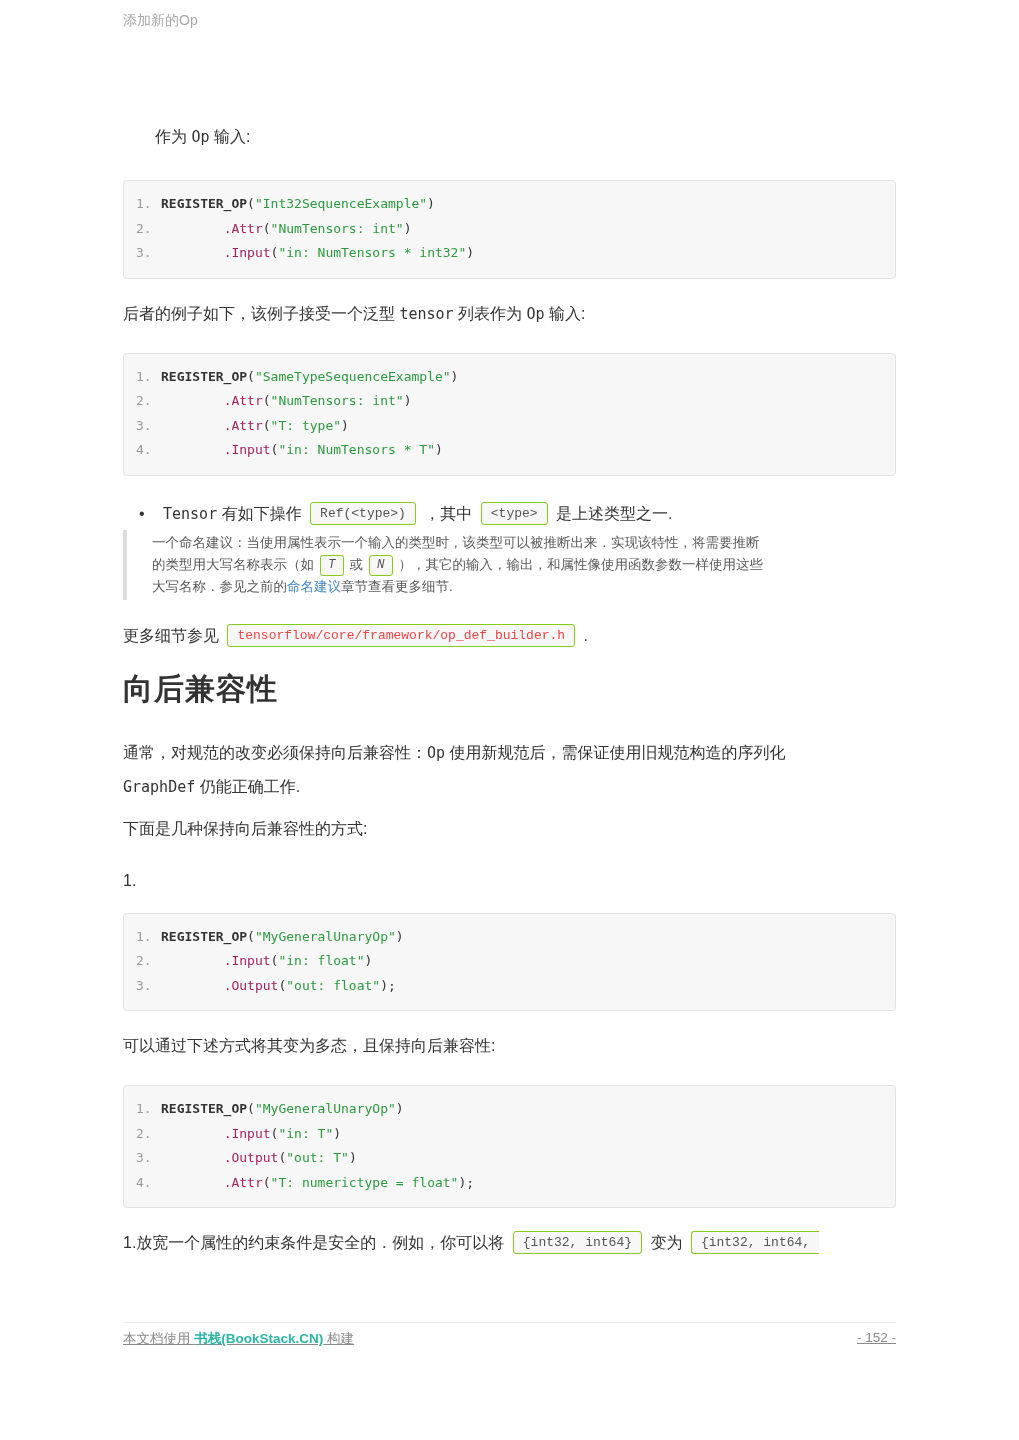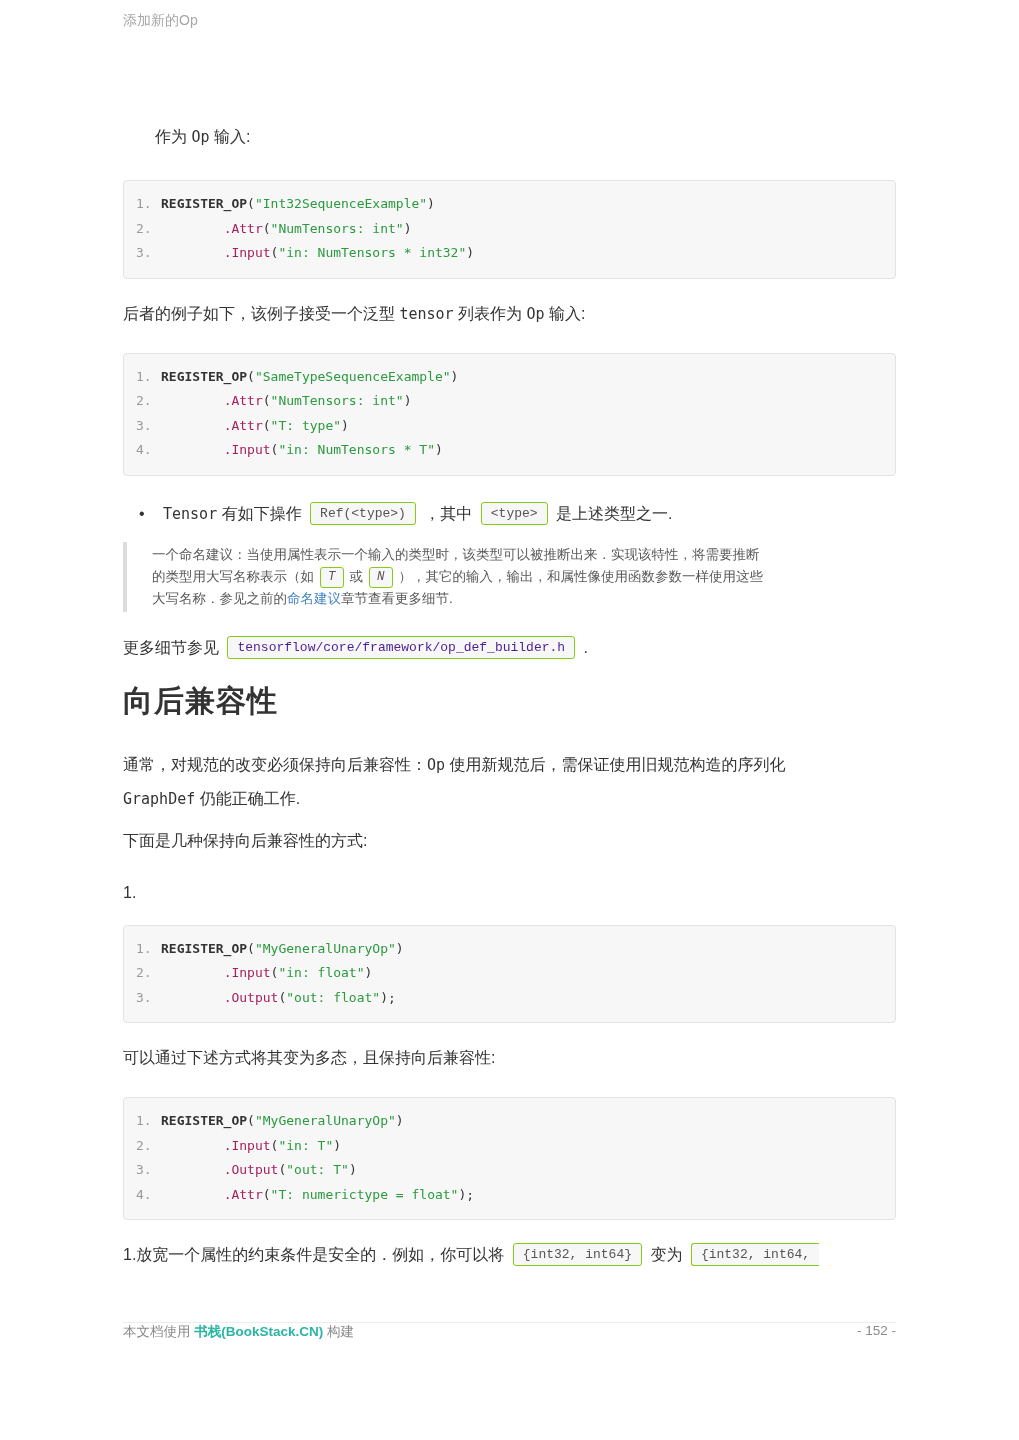--- a/index.html
+++ b/index.html
@@ -23,21 +23,21 @@
 
   
   .pill {
     display:inline-block;
     font-family:Liberation Mono, monospace;
     font-size:13px; color:#555;
     background:#f7f7f7; border:1px solid #84cc16; border-radius:3px;
     padding:2px 9px; margin:0 4px; vertical-align:2px; line-height:17px;
   }
   .pill.small { padding:1px 7px; font-size:12.5px; font-style:italic; }
-  .pill.linked { color:#4c1d95; }
+  .pill.linked { color:#ef4444; }
   .pill.clipped { border-right:none; border-radius:3px 0 0 3px; margin-right:0; }
 
   
   .codeblock {
     margin-top:0; background:#f7f7f7;
     border:1px solid #e3e3e3; border-radius:4px;
     padding:11px 0 12px 12px;
   }
   .code-line {
     font-family:"DejaVu Sans Mono","Liberation Mono",monospace;
@@ -69,23 +69,23 @@
   }
 
   
   .olist-item { display:flex; font-size:16px; line-height:29px; }
   .olist-marker { width:37px; flex:none; }
 
   .two-line { line-height:33px; }
 
   .footer {
     position:absolute; left:123px; right:123px; top:1322px;
-    border-top:1px solid #ececec; 
+    border-top:1px solid #ececec; padding-top:7px;
     display:flex; justify-content:space-between;
-    font-size:13.5px; color:#8a8a8a;
+    font-size:13.5px; color:#8a8a8a;text-decoration:underline;
   }
   .brand { color:#2bb5a3; font-weight:bold; }
 </style>
 </head>
 <body>
 
 <div class="doc-header">添加新的Op</div>
 
 <div class="page">
   <div class="content">
@@ -109,21 +109,21 @@
         <div class="code-line"><span class="ln">2.</span><span class="tk-pl">        </span><span class="tk-fn">.Attr</span><span class="tk-pl">(</span><span class="tk-st">"NumTensors: int"</span><span class="tk-pl">)</span></div>
         <div class="code-line"><span class="ln">3.</span><span class="tk-pl">        </span><span class="tk-fn">.Attr</span><span class="tk-pl">(</span><span class="tk-st">"T: type"</span><span class="tk-pl">)</span></div>
         <div class="code-line"><span class="ln">4.</span><span class="tk-pl">        </span><span class="tk-fn">.Input</span><span class="tk-pl">(</span><span class="tk-st">"in: NumTensors * T"</span><span class="tk-pl">)</span></div>
       </div>
 
     <div class="bullet-item" style="margin-top:24px">
       <span class="bullet-dot">•</span>
       <span><span class="mono">Tensor</span><span> 有如下操作 </span><span class="pill">Ref(&lt;type&gt;)</span><span> ，其中 </span><span class="pill">&lt;type&gt;</span><span> 是上述类型之一.</span></span>
     </div>
 
-    <div class="note-quote" style="margin-top:14px">
+    <div class="note-quote" style="margin-top:2px">
       <div><span>一个命名建议：当使用属性表示一个输入的类型时，该类型可以被推断出来．实现该特性，将需要推断</span></div>
       <div><span>的类型用大写名称表示（如</span><span class="pill small">T</span><span>或</span><span class="pill small">N</span><span>），其它的输入，输出，和属性像使用函数参数一样使用这些</span></div>
       <div><span>大写名称．参见之前的</span><a class="inline-link">命名建议</a><span>章节查看更多细节.</span></div>
     </div>
 
     <div class="para" style="margin-top:22px; line-height:28px">
       <span>更多细节参见 </span><span class="pill linked">tensorflow/core/framework/op_def_builder.h</span><span> .</span>
     </div>
 
     <div class="h1" style="margin-top:18px">向后兼容性</div>

